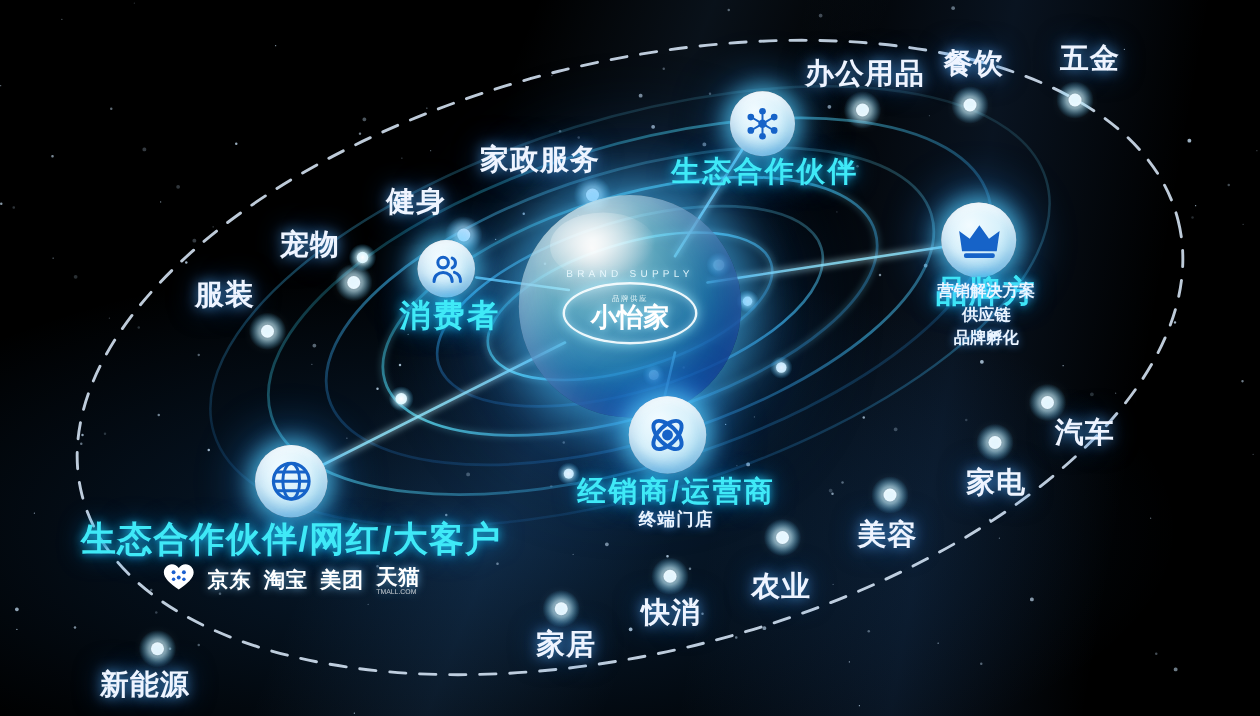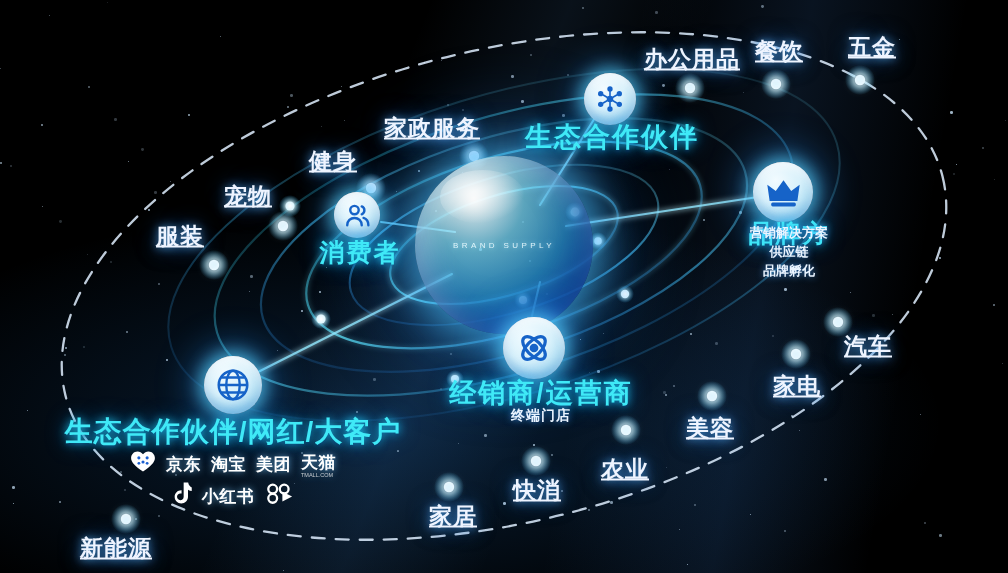--- a/index.html
+++ b/index.html
@@ -19,24 +19,24 @@
   .sw2{left:-20%;top:-10%;width:140%;height:140%;
     background:linear-gradient(100deg,rgba(255,255,255,0) 55%,rgba(70,150,250,0.13) 66%,rgba(255,255,255,0) 76%);}
   .sw3{left:0;bottom:-40%;width:130%;height:110%;
     background:radial-gradient(ellipse 60% 50% at 30% 40%,rgba(40,140,245,0.22),rgba(0,0,0,0) 70%);}
 
   svg.layer{position:absolute;left:0;top:0;width:1008px;height:573px;overflow:visible;}
 
   .lbl{position:absolute;white-space:nowrap;transform:translate(-50%,-50%);
        font-weight:700;letter-spacing:1px;}
   .lbl-outer{font-size:23px;color:#eef4ff;
-       text-shadow:0 0 10px rgba(90,180,255,.75),0 0 22px rgba(40,120,230,.55);text-decoration:underline;}
+       text-shadow:0 0 10px rgba(90,180,255,.75),0 0 22px rgba(40,120,230,.55);}
   .lbl-node{font-size:25px;color:#3fe9f7;font-weight:800;letter-spacing:2px;
        text-shadow:0 0 8px rgba(40,220,255,.85),0 0 20px rgba(0,150,255,.7),0 2px 3px rgba(0,20,70,.6);}
-  .lbl-node.big{font-size:27px;}
+  .lbl-node.big{font-size:23px;}
   .lbl-node.wide{font-size:28px;letter-spacing:1px;}
   .lbl-sub{position:absolute;white-space:nowrap;transform:translate(-50%,-50%);
        font-size:13px;font-weight:700;color:#eaf4ff;line-height:1.45;text-align:center;
        text-shadow:0 0 7px rgba(70,160,255,.8);}
   .lbl-sub2{font-size:14px;letter-spacing:1px;}
 
   .icon-badge{position:absolute;transform:translate(-50%,-50%);
       border-radius:50%;display:flex;align-items:center;justify-content:center;
       background:radial-gradient(circle at 38% 30%,#f2fbff 0%,#d8f1fb 42%,#a9dcf2 72%,#7cc6e8 100%);
       box-shadow:0 0 16px 5px rgba(90,215,255,.65),0 0 36px 12px rgba(40,150,255,.40),
@@ -323,20 +323,24 @@
      <circle cx="449" cy="487" r="8" fill="#bdeaff" opacity=".55" filter="url(#soft2)"></circle>
         <circle cx="126" cy="519" r="15" fill="url(#dotG)" opacity=".55"></circle>
      <circle cx="126" cy="519" r="5.2" fill="#ffffff"></circle>
      <circle cx="126" cy="519" r="8" fill="#bdeaff" opacity=".55" filter="url(#soft2)"></circle>
       </g>
   </svg>
 
   <div class="sphere" style="left:504px;top:245px">
     <div class="logo-wrap">
       <div class="logo-arc">BRAND SUPPLY</div>
+      <div class="logo-oval">
+        <div class="logo-tiny">品牌供应</div>
+        <div class="logo-main">小怡家</div>
+      </div>
     </div>
   </div>
 
   <div id="nodes">
       <div class="icon-badge" style="left: 610px; top: 99px; width: 52px; height: 52px;">
         <span>
           <svg width="32" height="32" viewBox="0 0 48 48">
       <g fill="#1663c8">
               <circle cx="24" cy="24" r="5"></circle>
       <circle cx="24" cy="9" r="4"></circle>
@@ -434,34 +438,14 @@
       <div style="display: flex; align-items: center;">
         <span>淘宝</span>
       </div>
       <div style="display: flex; align-items: center;">
         <span>美团</span>
       </div>
       <div style="display: flex; align-items: center;">
         <span>天猫<span class="mini">TMALL.COM</span></span>
       </div>
     </div>
-  <div class="plat" style="left:233px;top:496px">
-      <div style="display: flex; align-items: center;">
-        <span class="plat-ico"><svg width="20" height="24" viewBox="0 0 22 26">
-      <path d="M14.5 1h3.6c.4 3 2.2 5.1 5 5.6v3.6c-1.9.1-3.6-.4-5.2-1.4v7.6c0 4.5-3.2 7.6-7.4 7.6C6.5 24 3.2 20.8 3.2 16.6c0-4.3 3.4-7.5 7.6-7.3v3.8c-.4-.1-.9-.2-1.4-.2-2 0-3.6 1.6-3.6 3.7 0 2 1.6 3.7 3.6 3.7 2.1 0 3.7-1.6 3.7-3.8V1z" fill="#fff"></path>
-          </svg></span>
-      </div>
-      <div style="display: flex; align-items: center;">
-        <span>小红书</span>
-      </div>
-      <div style="display: flex; align-items: center;">
-        <span class="plat-ico"><svg width="30" height="22" viewBox="0 0 34 24">
-      <g fill="none" stroke="#fff" stroke-width="2.6">
-      <circle cx="9" cy="7" r="5"></circle>
-              <circle cx="9" cy="17.5" r="5"></circle>
-      <circle cx="22" cy="7" r="5"></circle>
-            </g>
-      <path d="M20 14l11 5.5L20 25z" fill="#fff" transform="translate(0,-4)"></path>
-          </svg></span>
-      </div>
-    </div>
 
 </div>
 
 </body></html>

